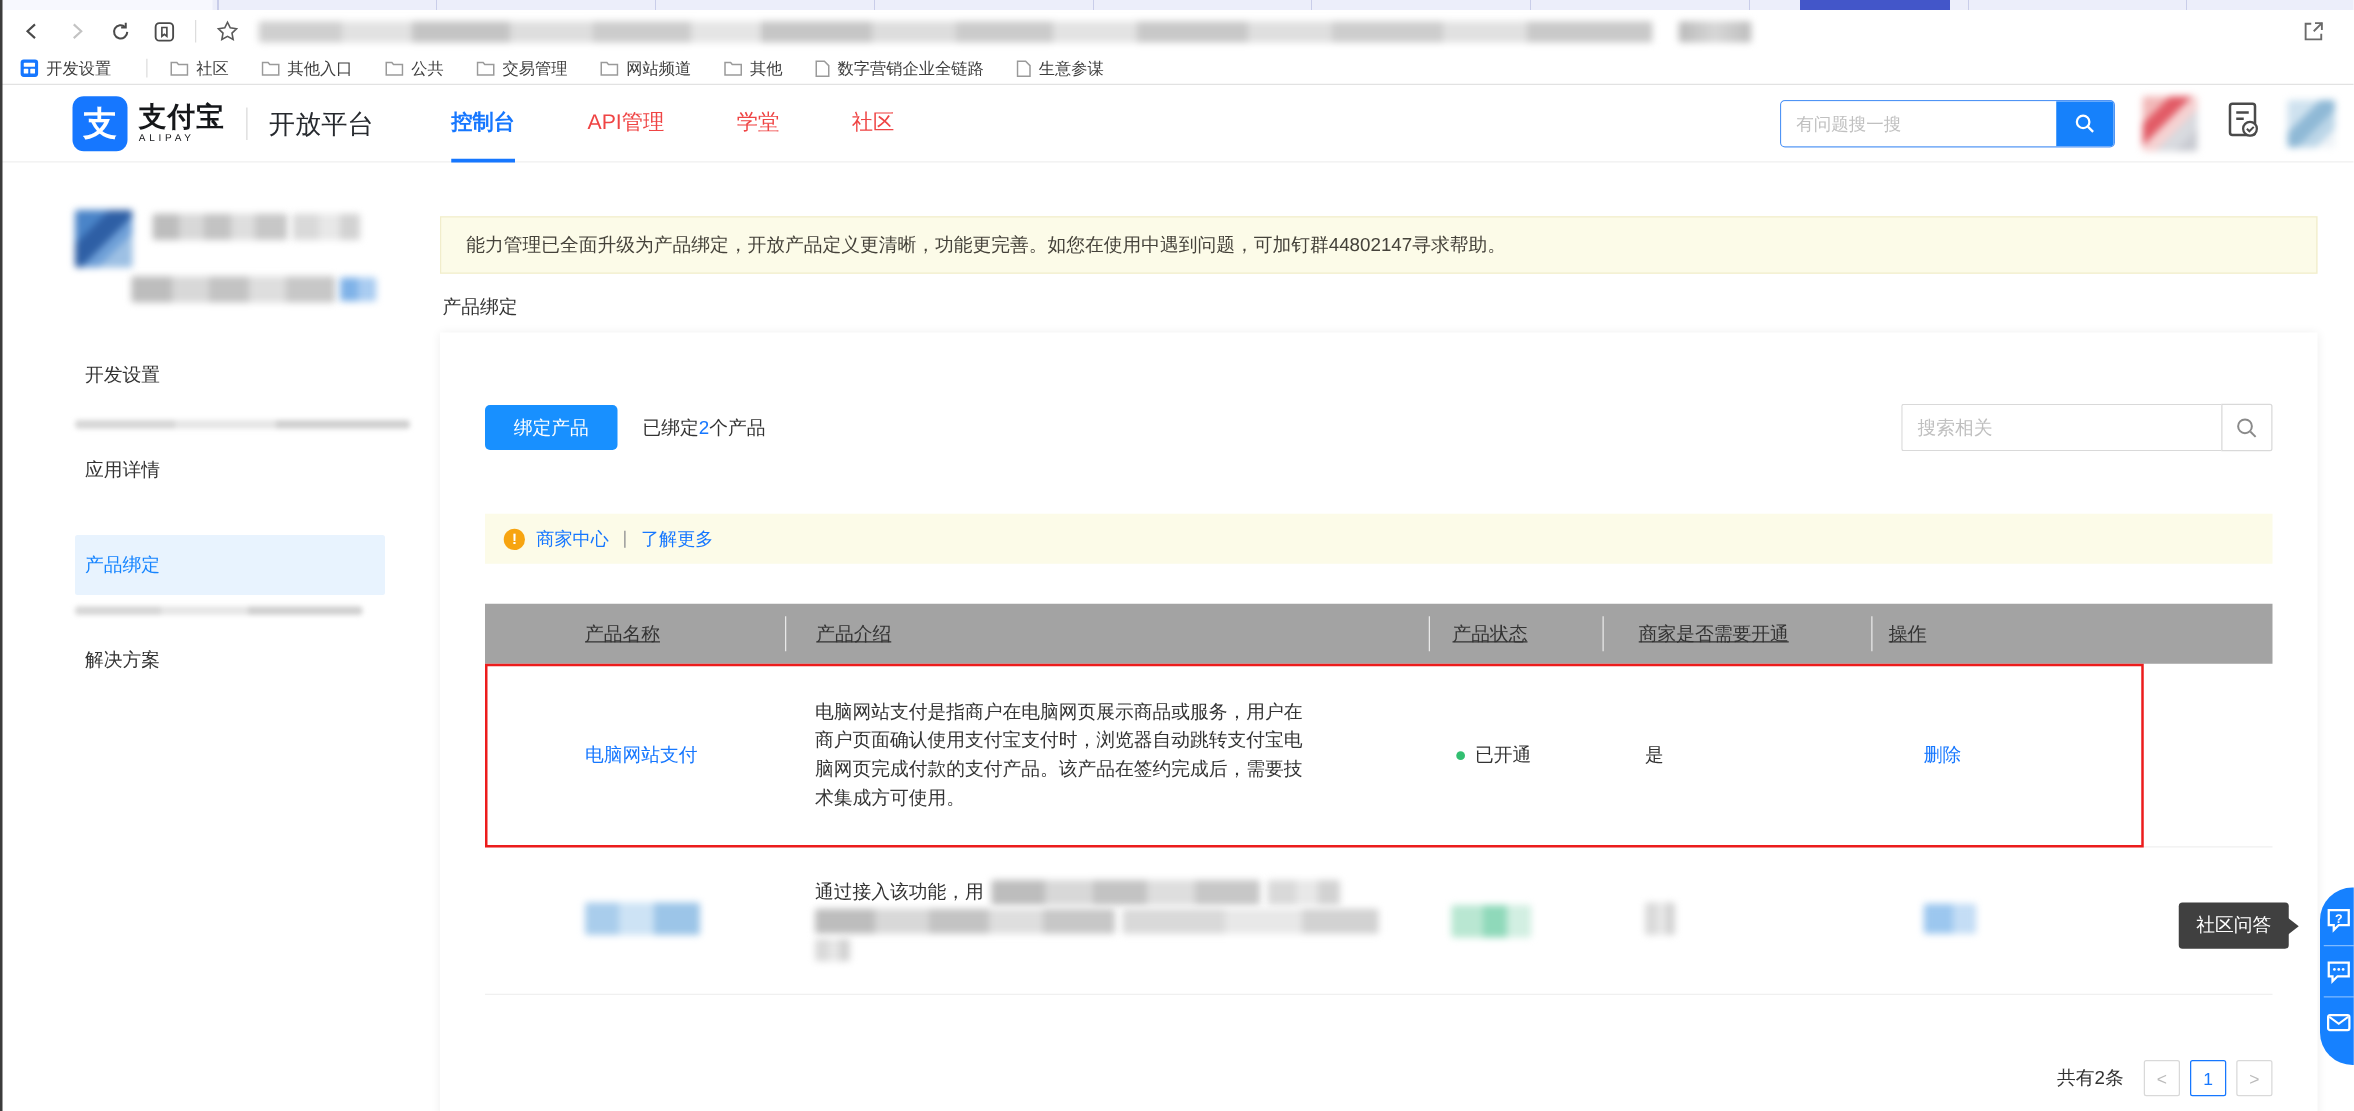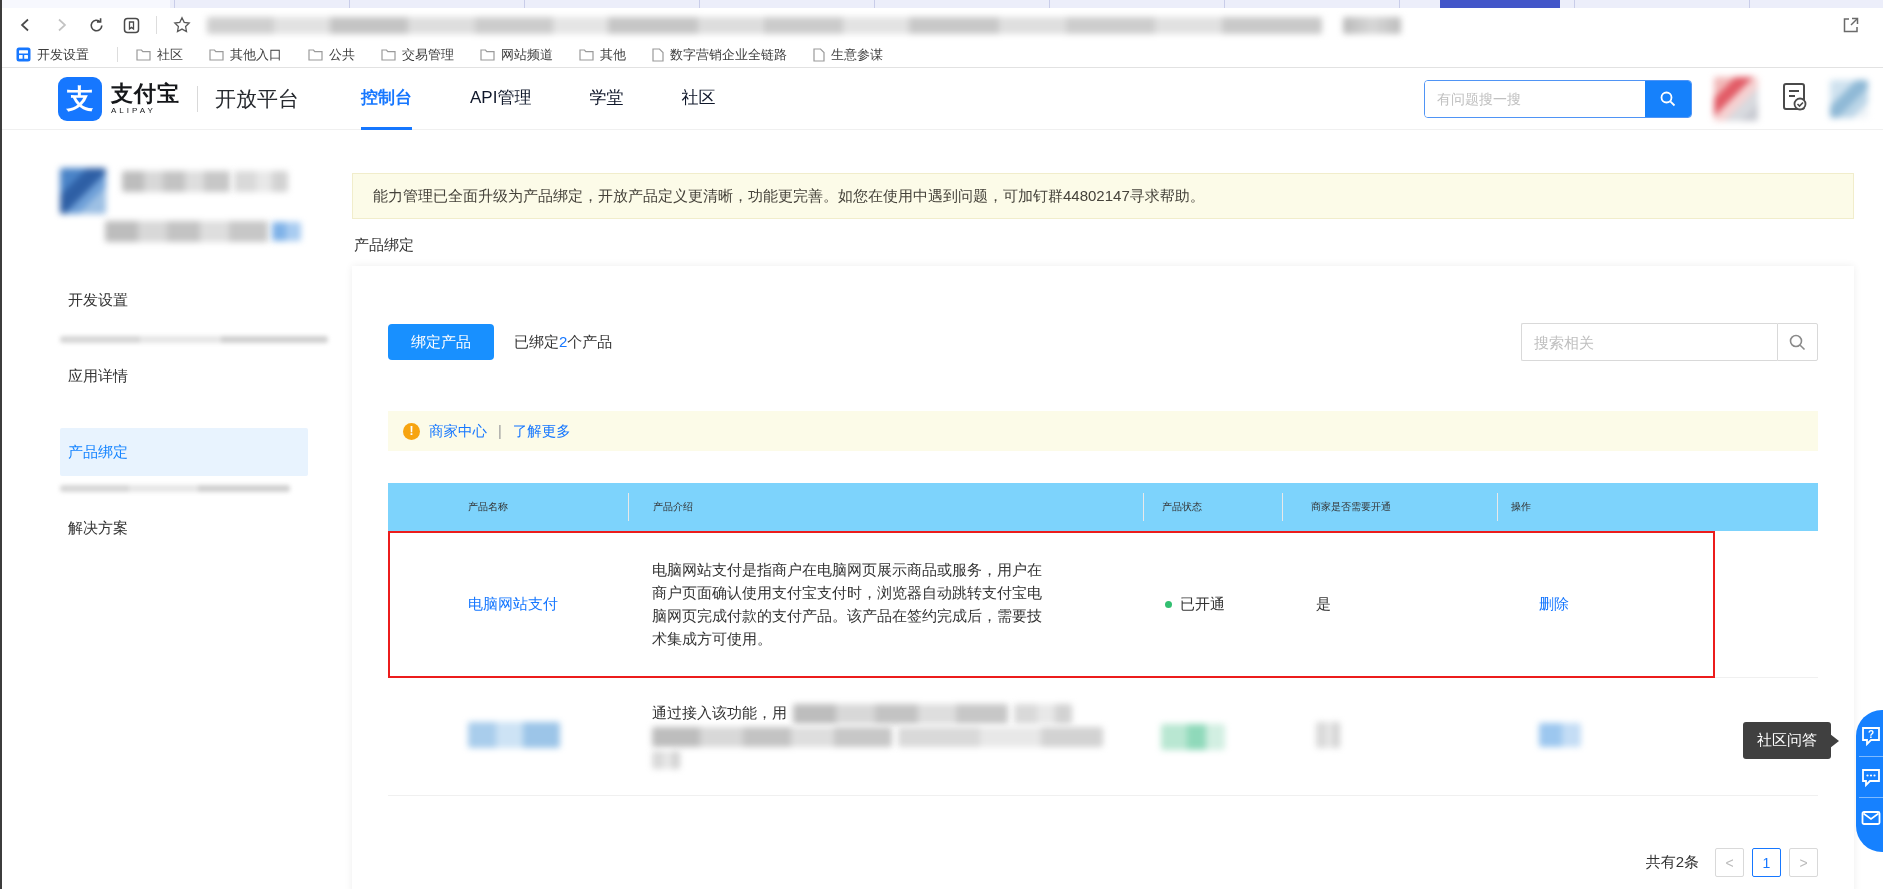--- a/index.html
+++ b/index.html
@@ -32,21 +32,21 @@
 
   
   .appheader { height:62px; background:#fff; display:flex; align-items:center; padding-left:58px; border-bottom:1px solid #f0f0f0; }
   .logo { width:44px; height:44px; border-radius:9px; background:#1677ff; color:#fff; display:flex; align-items:center; justify-content:center; font-size:27px; font-weight:bold; }
   .brand-txt { margin-left:9px; line-height:1; }
   .brand-cn { font-size:22px; font-weight:bold; color:#15171a; letter-spacing:1px; }
   .brand-en { font-size:8px; letter-spacing:3px; color:#15171a; margin-top:2px; }
   .v-div { width:1px; height:26px; background:#d9d9d9; margin:0 17px; }
   .platform { font-size:21px; color:#26292e; }
   .topnav { display:flex; margin-left:62px; gap:58px; height:62px; }
-  .nav-item { display:flex; align-items:center; font-size:17px; color:#0f172a; border-bottom:3px solid transparent; cursor:pointer; }
+  .nav-item { display:flex; align-items:center; font-size:17px; color:#ef4444; border-bottom:3px solid transparent; cursor:pointer; }
   .nav-item.active { color:#1677ff; border-bottom-color:#1677ff;font-weight:bold; }
   .hdr-right { margin-left:auto; display:flex; align-items:center; gap:22px; padding-right:15px; }
   .hdr-search { display:flex; width:268px; height:38px; border:1px solid #4f94f5; border-radius:4px; overflow:hidden; }
   .hdr-search input { flex:1; border:none; outline:none; padding:0 12px; font-size:14px; color:#333; font-family:inherit; }
   .hdr-search input::placeholder { color:#c0c0c0; }
   .hdr-search-btn { width:46px; background:#1681fb; border:none; display:flex; align-items:center; justify-content:center; cursor:pointer; }
 
   
   .mosaic { filter:blur(3px); border-radius:2px; display:inline-block; }
   .m-red { background:linear-gradient(135deg,#f2b9b9 0 25%,#e25b66 25% 45%,#f6d2d2 45% 62%,#d8dadf 62% 80%,#c9cbd2 80%); }
@@ -89,21 +89,21 @@
   .card-search input::placeholder { color:#bfbfbf; }
   .card-search-btn { width:41px; border:1px solid #d9d9d9; background:#fff; display:flex; align-items:center; justify-content:center; border-radius:0 2px 2px 0; cursor:pointer; }
 
   .warn-row { margin-top:50px; height:40px; background:#fcfbe8; display:flex; align-items:center; padding:0 15px; font-size:14.5px; color:#3c3c3c; gap:9px; }
   .warn-ic { width:17px; height:17px; border-radius:50%; background:#f7a410; color:#fff; font-size:12px; font-weight:bold; display:flex; align-items:center; justify-content:center; flex-shrink:0; }
   .warn-row a { color:#1677ff; text-decoration:none; cursor:pointer; }
   .warn-sep { color:#9a9a9a; margin:0 2px; }
 
   .ptable { margin-top:32px; }
   .trow { display:grid; grid-template-columns:240px 515px 139px 215px auto; align-items:center; }
-  .thead { background:#7dd3fc; height:48px; font-size:10px; color:#333; }
+  .thead { background:#a3a3a3; height:48px; font-size:15px; color:#333;text-decoration:underline; }
   .thead > div { display:flex; align-items:center; height:28px; }
   .thead > div + div { border-left:1px solid #e9e9e9; }
   .th1 { padding-left:80px; } .th2 { padding-left:24px; } .th3 { padding-left:18px; } .th4 { padding-left:28px; } .th5 { padding-left:13px; }
   .tbody-row { border-bottom:1px solid #f0f0f0; font-size:15px; }
   .row1 { padding:27px 0; }
   .c-name { padding-left:80px; }
   .c-name a { color:#1677ff; text-decoration:none; cursor:pointer; }
   .c-desc { padding-left:24px; }
   .c-desc .desc-text { width:402px; line-height:23px; color:#333; }
   .c-status { padding-left:22px; display:flex; align-items:center; gap:8px; }

